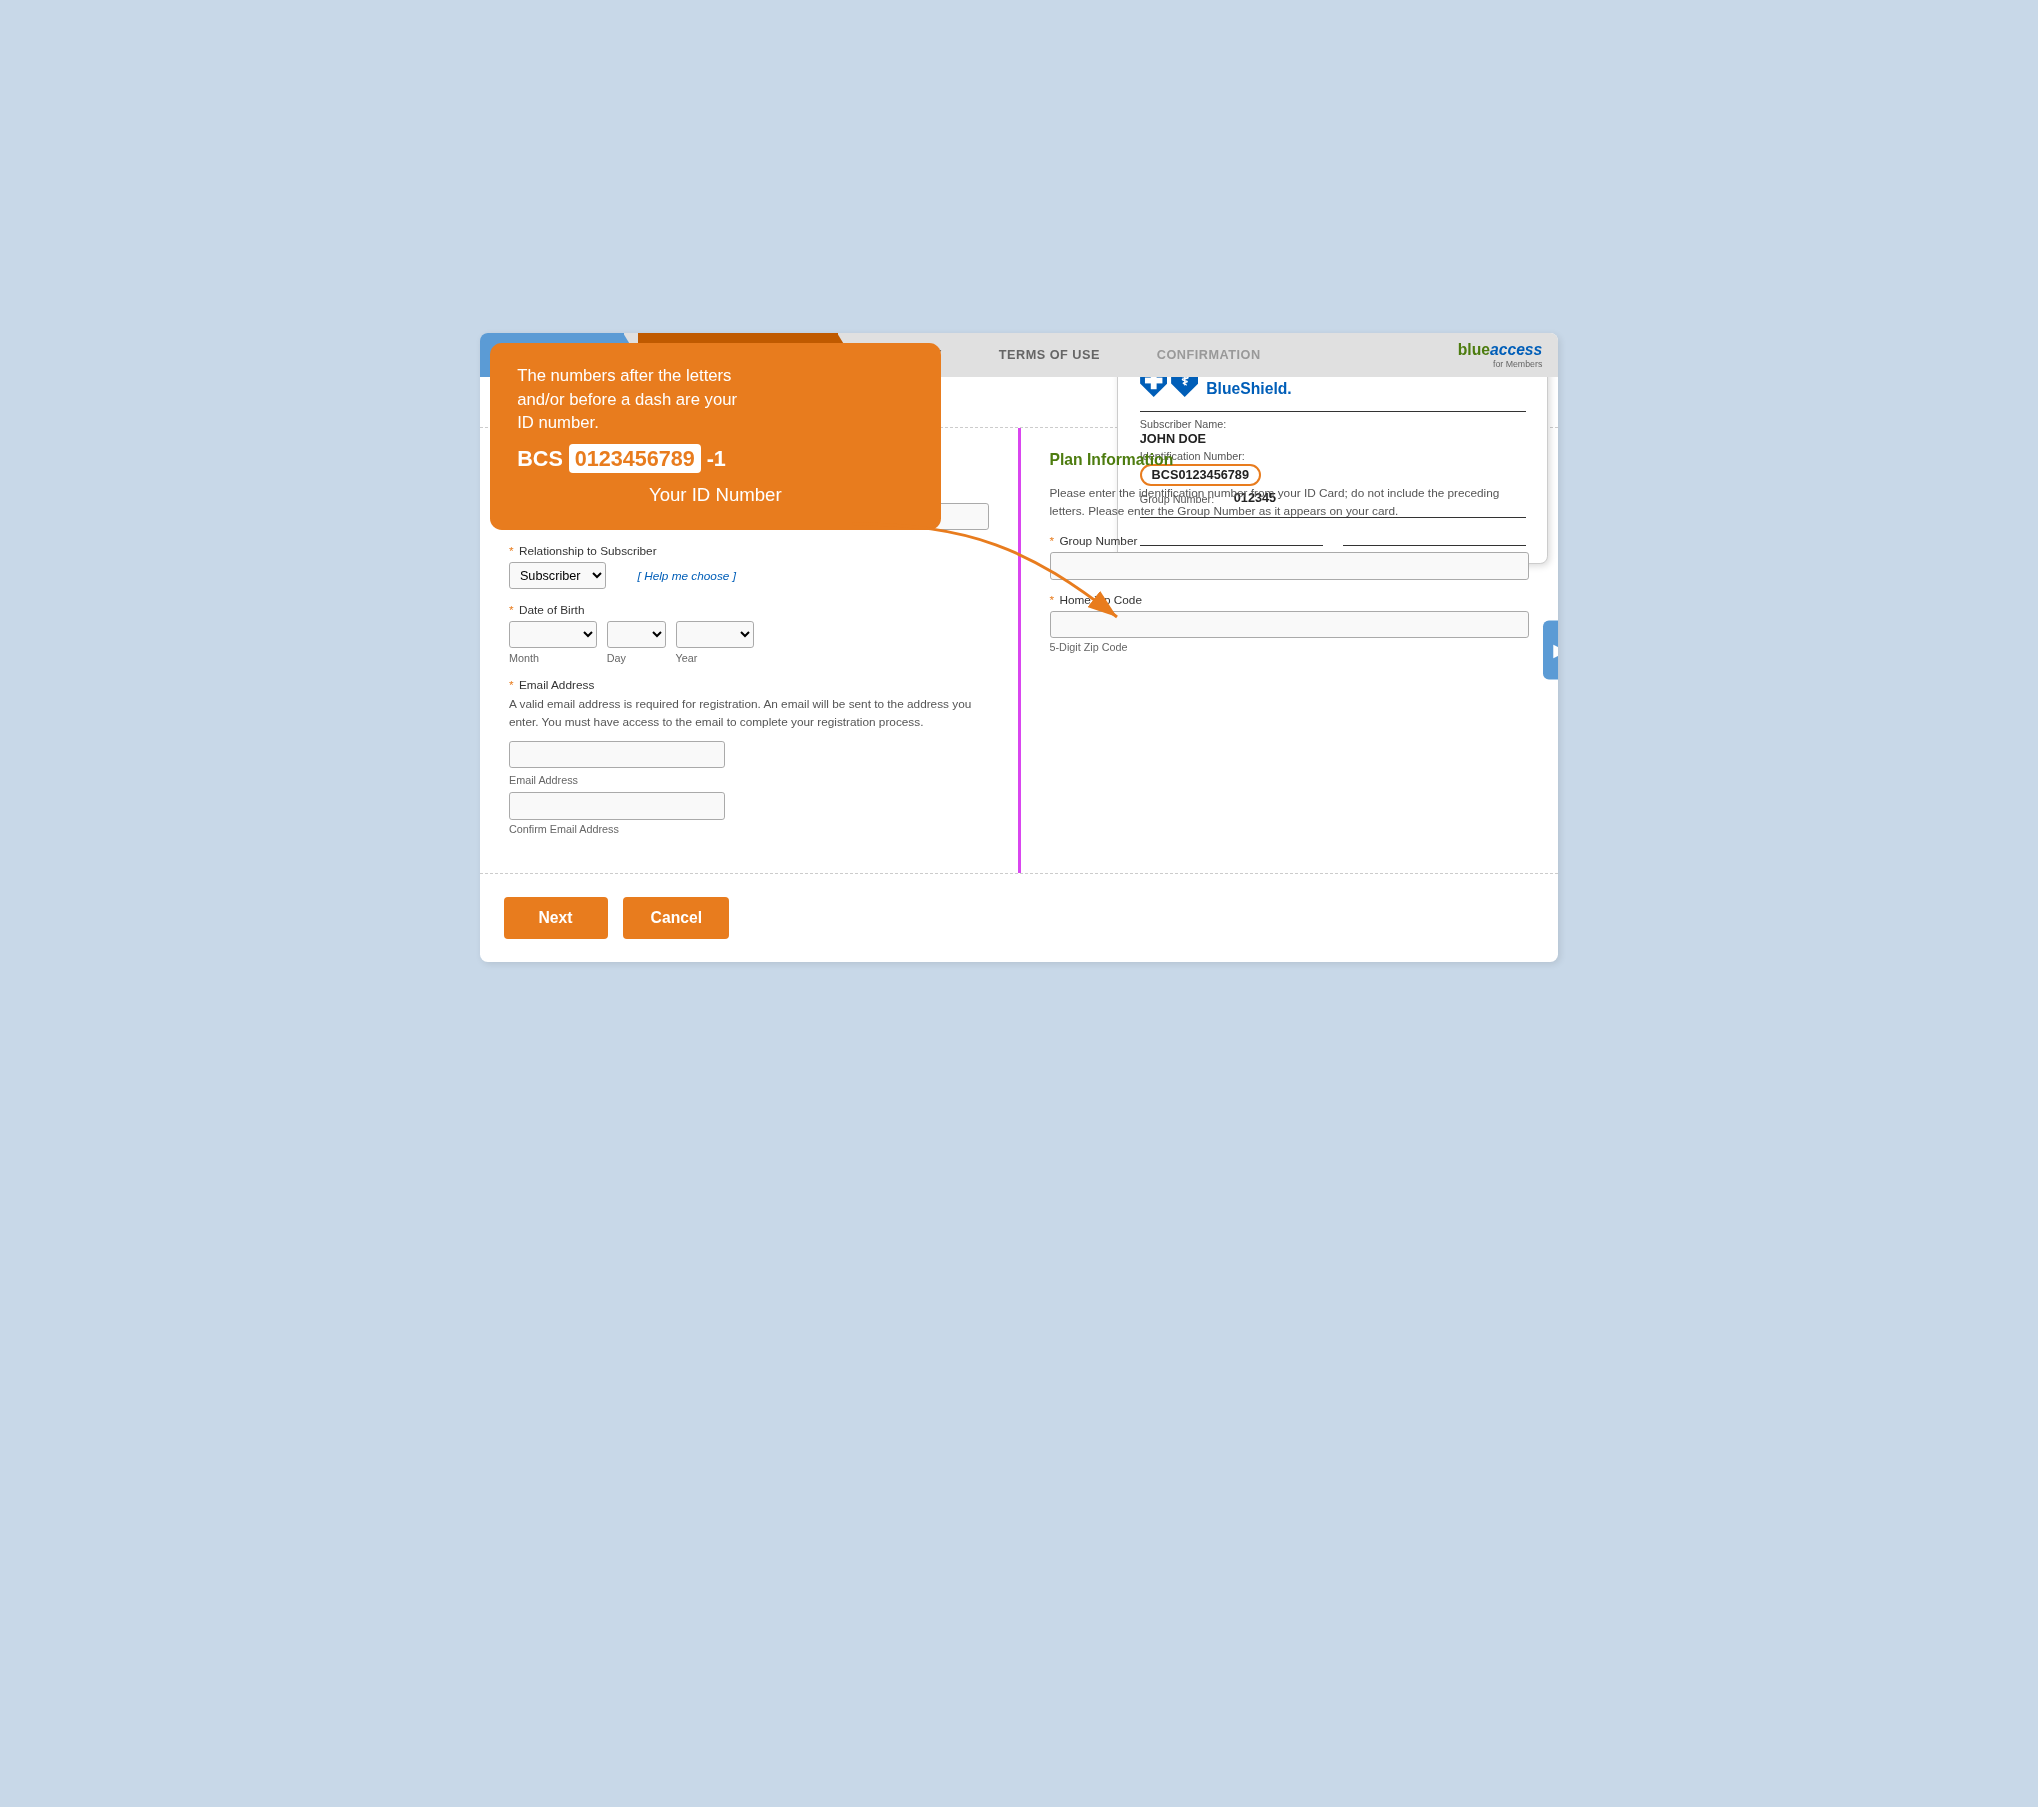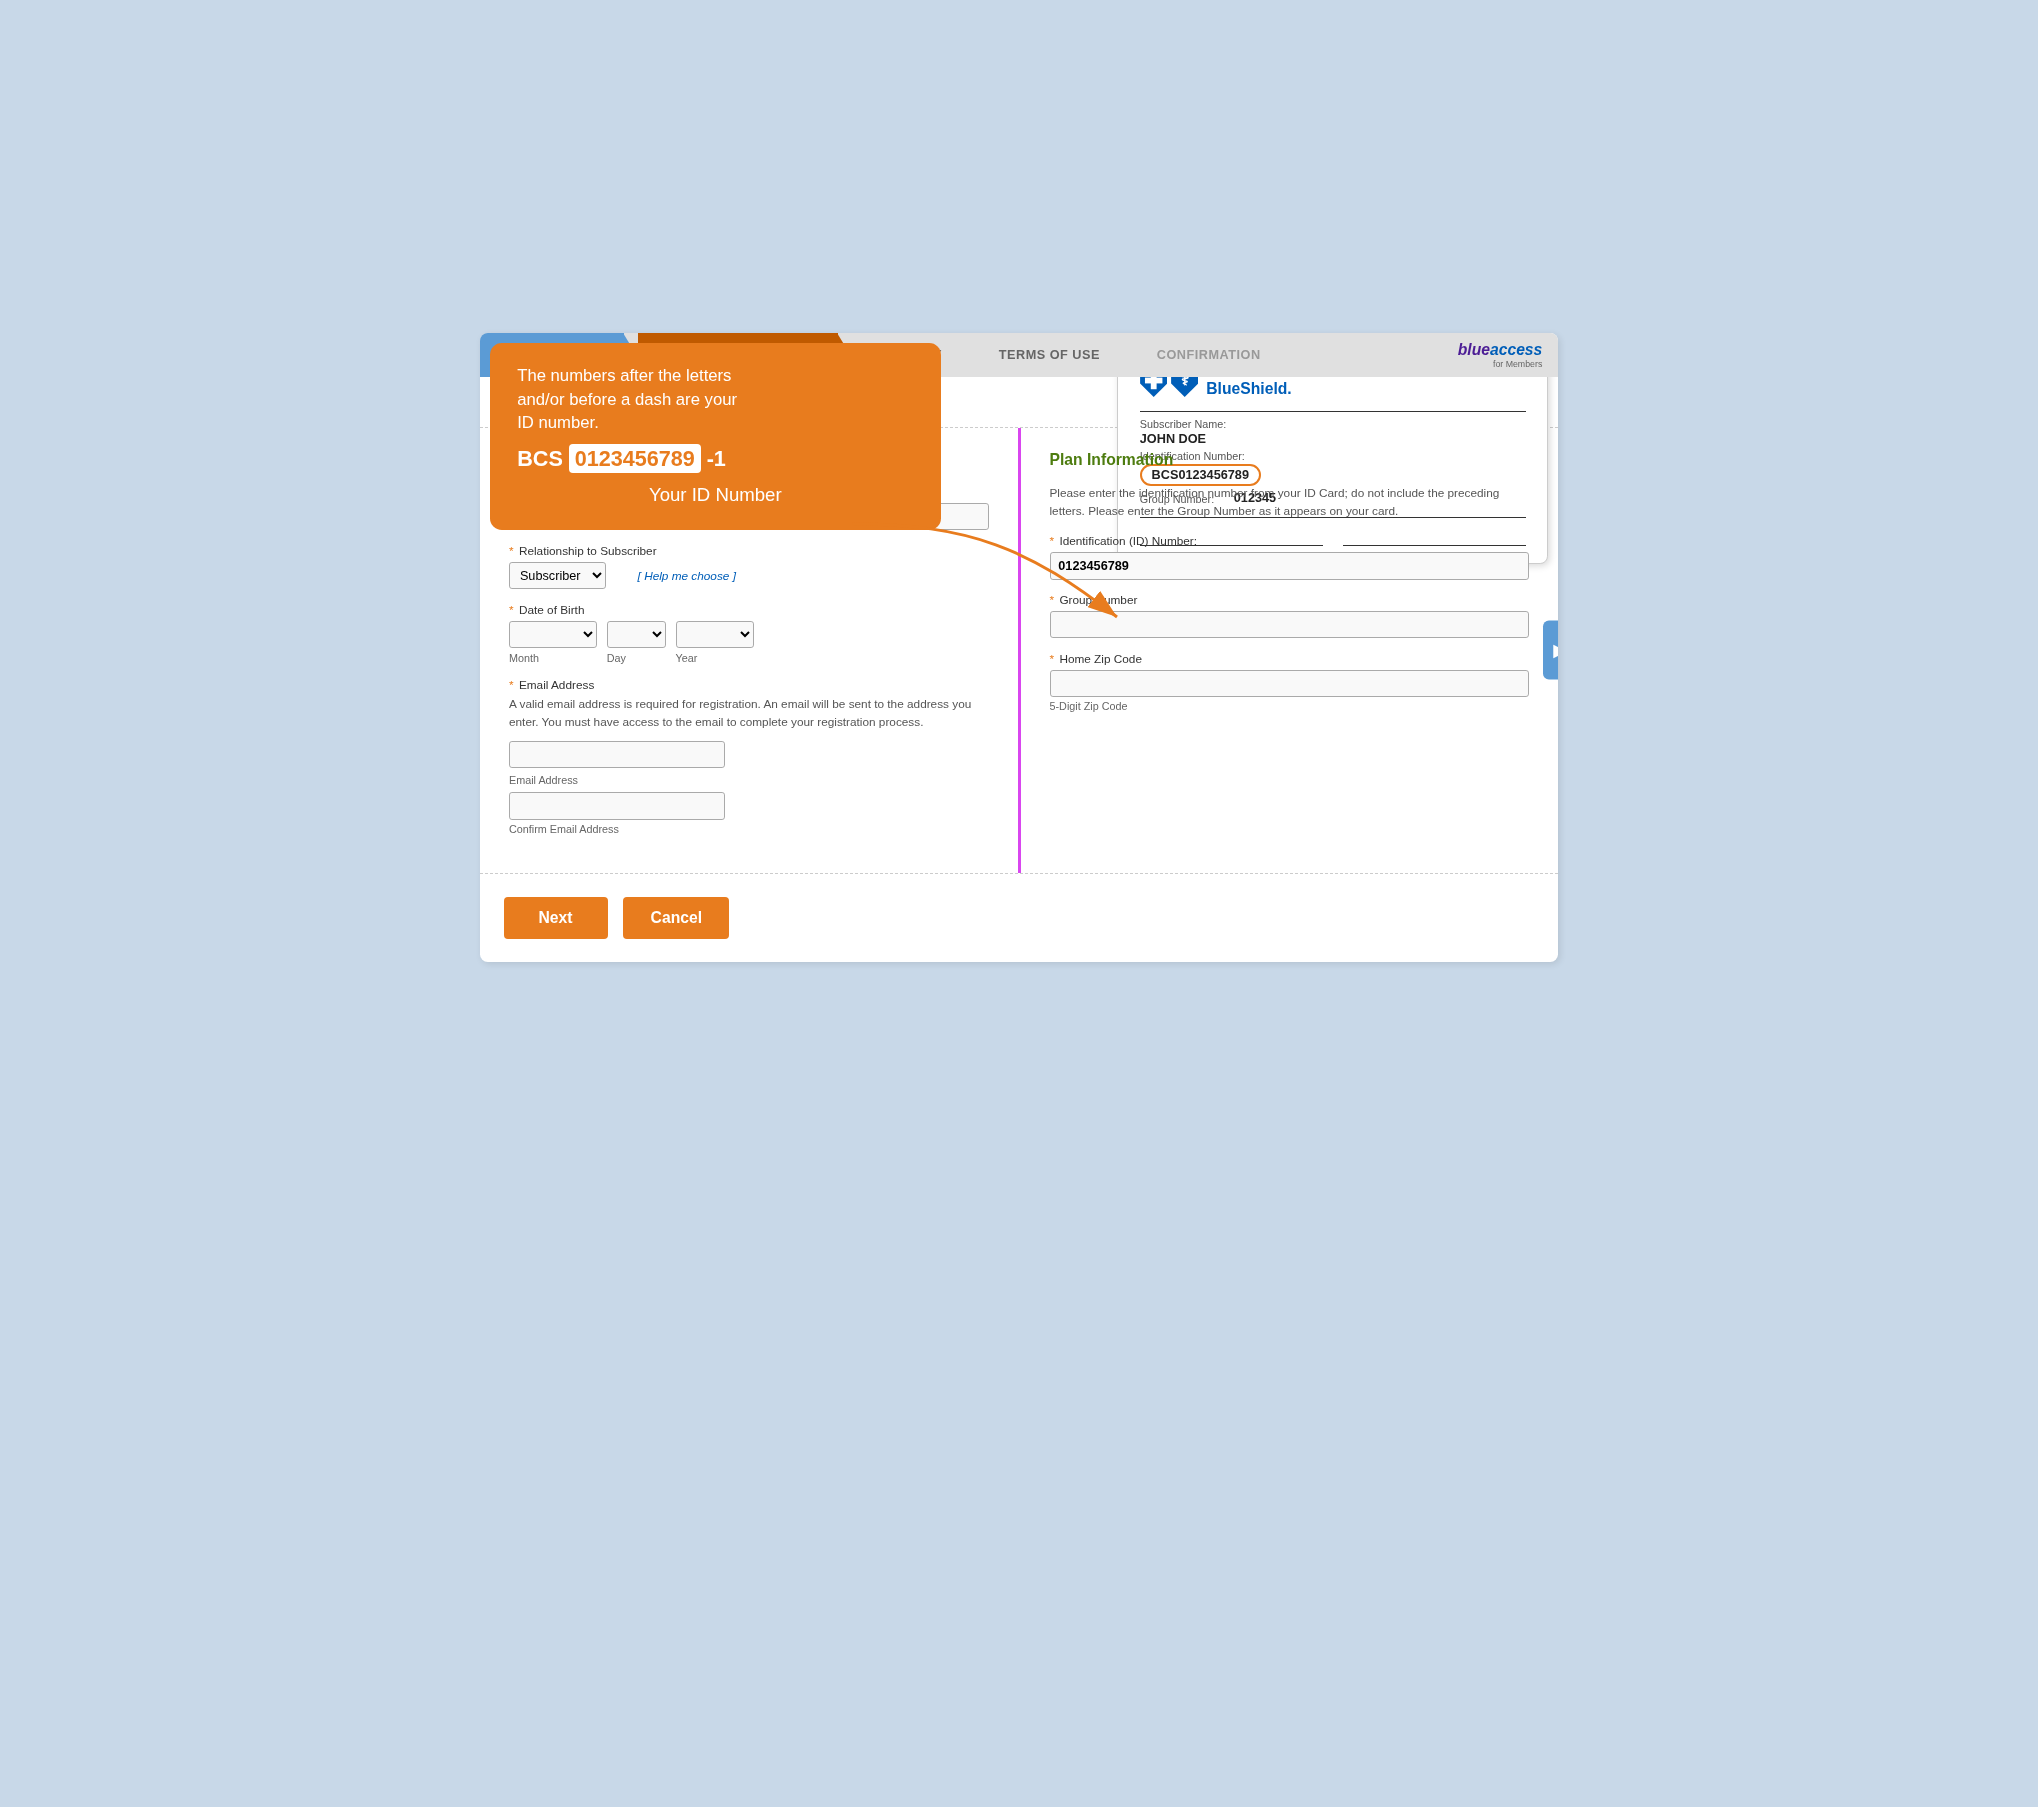--- a/index.html
+++ b/index.html
@@ -479,21 +479,21 @@
         <span>SECURITY</span>
       </div>
       <div class="nav-tab" style="margin-left:13.7px;">
         <span>TERMS OF USE</span>
       </div>
       <div class="nav-tab" style="margin-left:13.7px; color:#999;">
         <span>CONFIRMATION</span>
       </div>
       <div class="blueaccess-logo">
         <span class="blueaccess-text">
-          <span style="color:#4c1d95; font-style:italic; font-weight:bold;">blue</span><span style="color:#005eb8; font-style:italic;">access</span>
+          <span style="color:#4d7c0f; font-weight:bold;">blue</span><span style="color:#005eb8; font-style:italic;">access</span>
         </span>
         <span class="blueaccess-sub">for Members</span>
       </div>
     </div>
 
     <div class="page-title">Member Information</div>
 
     <div class="form-content">
 
       <div class="left-panel">
@@ -572,27 +572,20 @@
           <div class="form-label" style="font-size:10.8px; color:#666; margin-bottom:5.9px;">Email Address</div>
           <input type="text" style="width: 216px; margin-bottom: 3.9px;">
           <div class="form-label" style="font-size:10.8px; color:#666;">Confirm Email Address</div>
         </div>
       </div>
 
       <div class="right-panel">
         <div class="panel-title">Plan Information</div>
         <p class="plan-desc">Please enter the identification number from your ID Card; do not include the preceding letters. Please enter the Group Number as it appears on your card.</p>
 
-        <div class="form-group">
-          <label class="form-label">
-            <span class="required-star">*</span>
-            <span>Identification (ID) Number:</span>
-          </label>
-          <input type="text" class="id-input-circled" value="0123456789" style="">
-        </div>
 
         <div class="form-group">
           <label class="form-label">
             <span class="required-star">*</span>
             <span>Group Number</span>
           </label>
           <input type="text" class="group-input" style="">
         </div>
 
         <div class="form-group">

